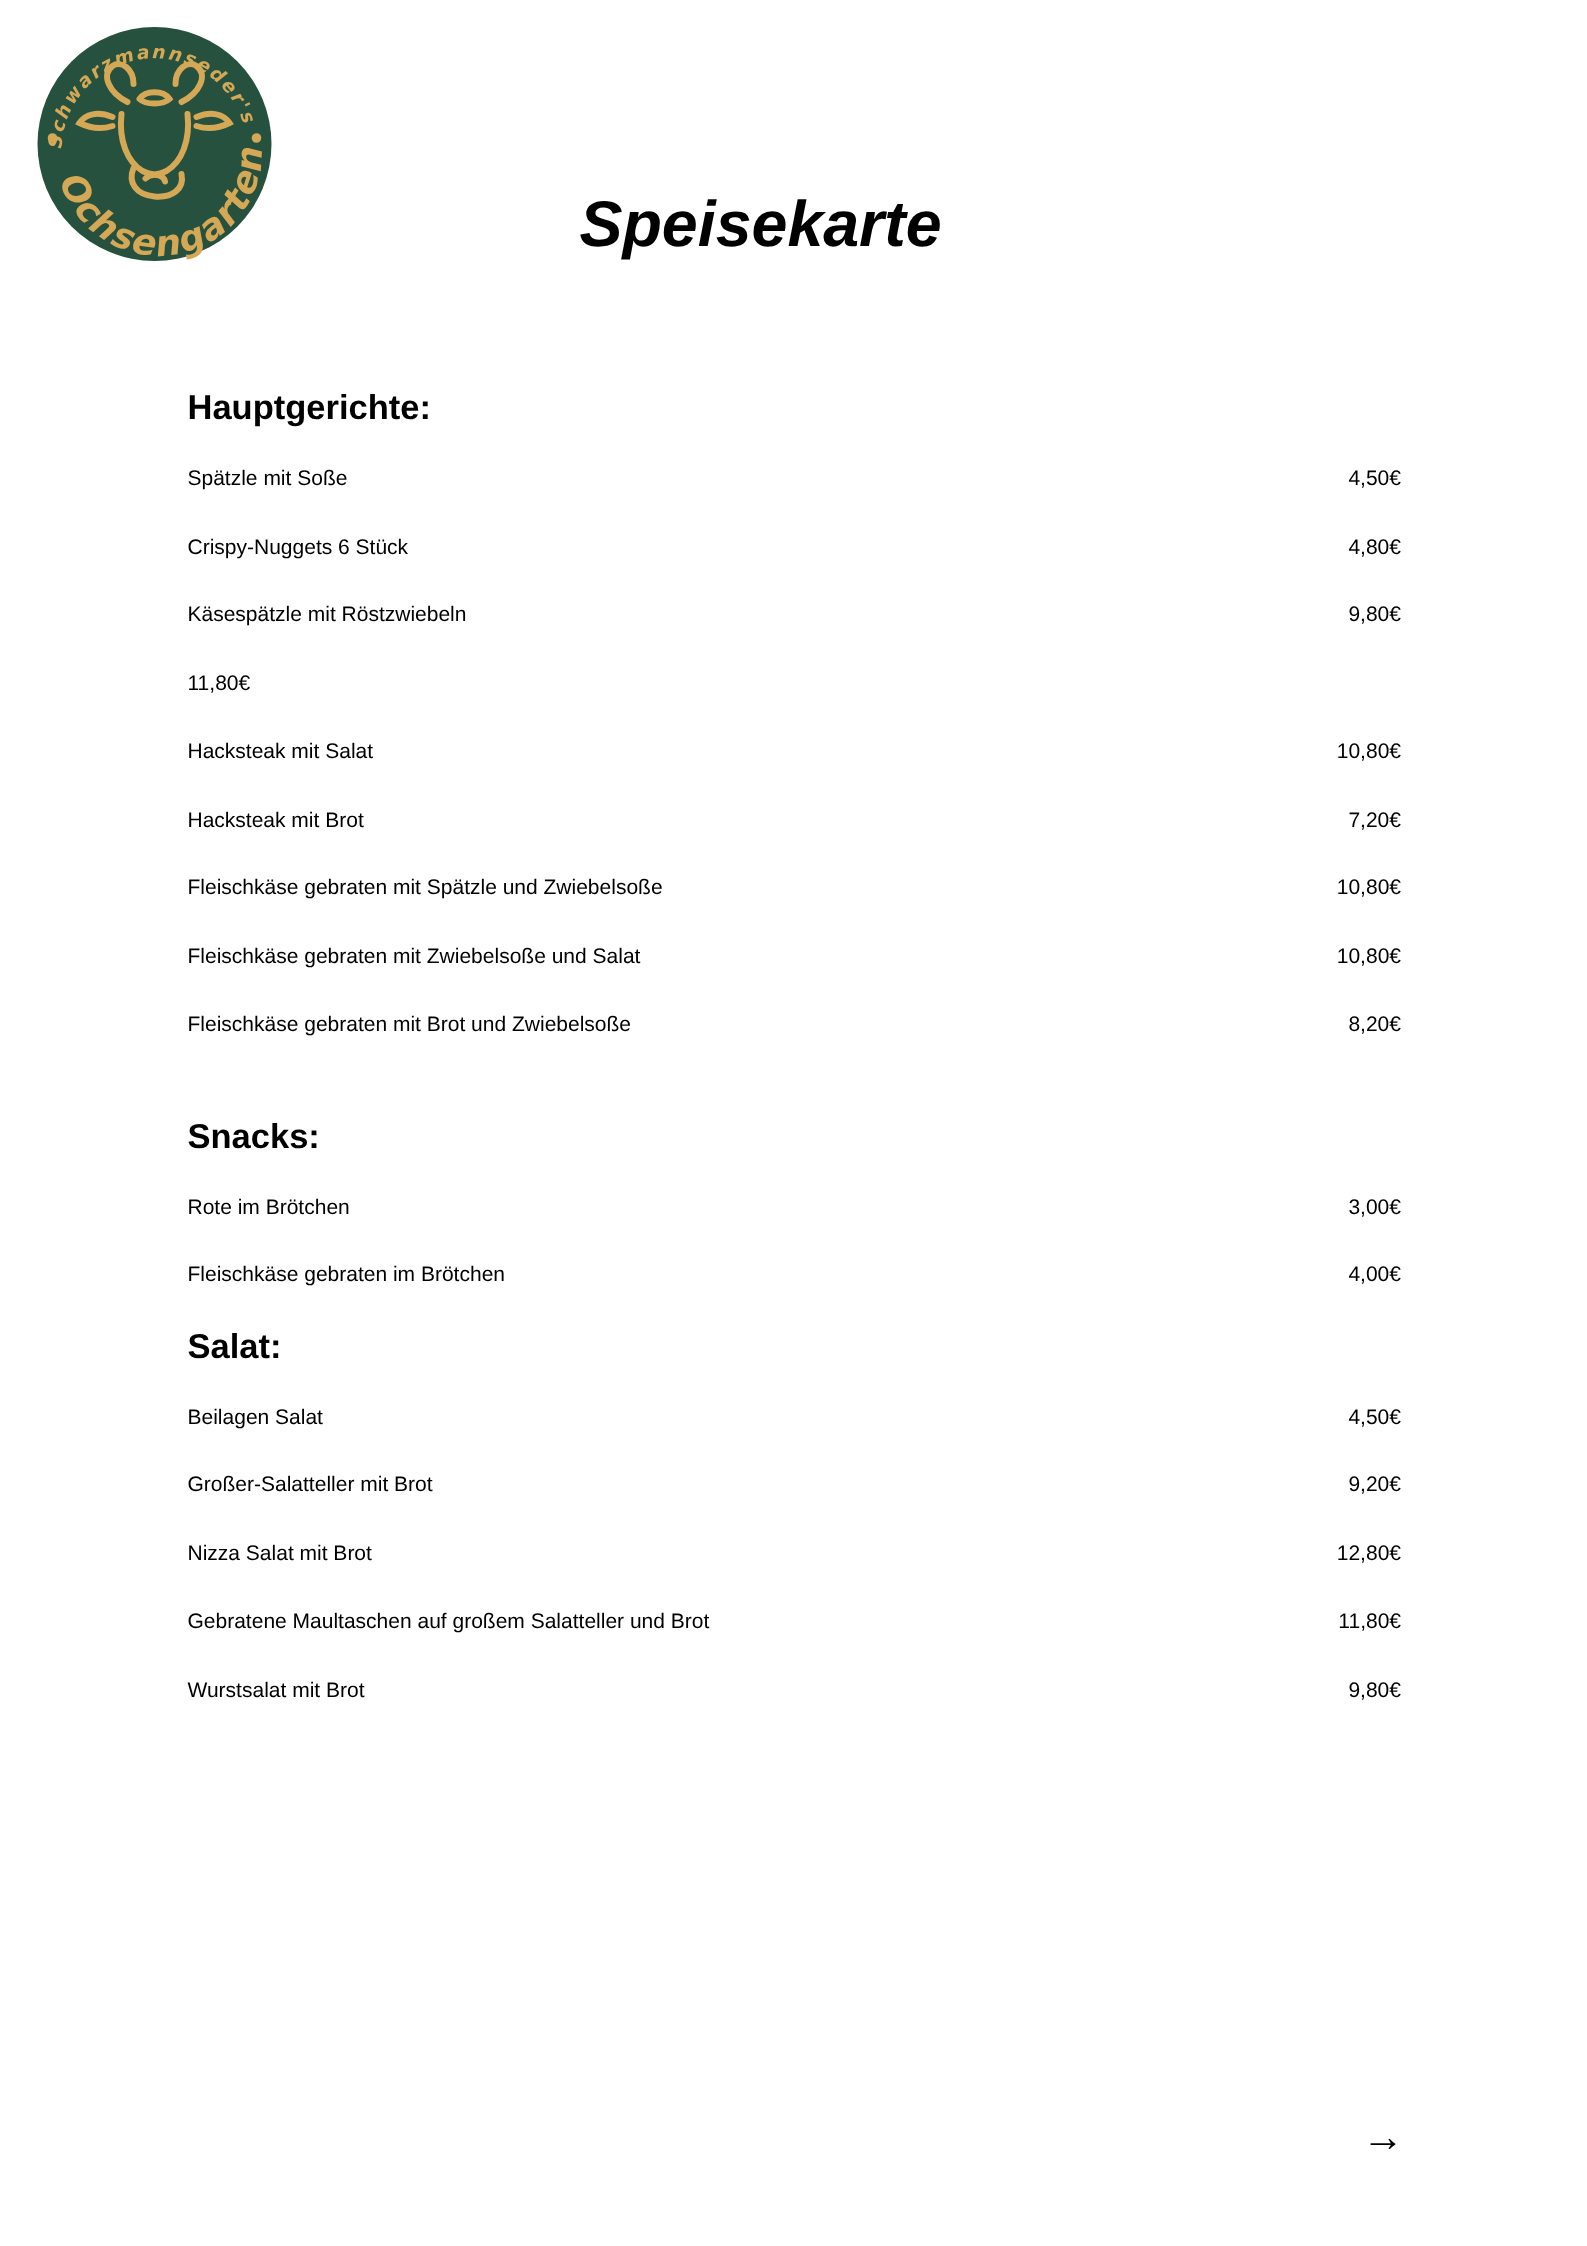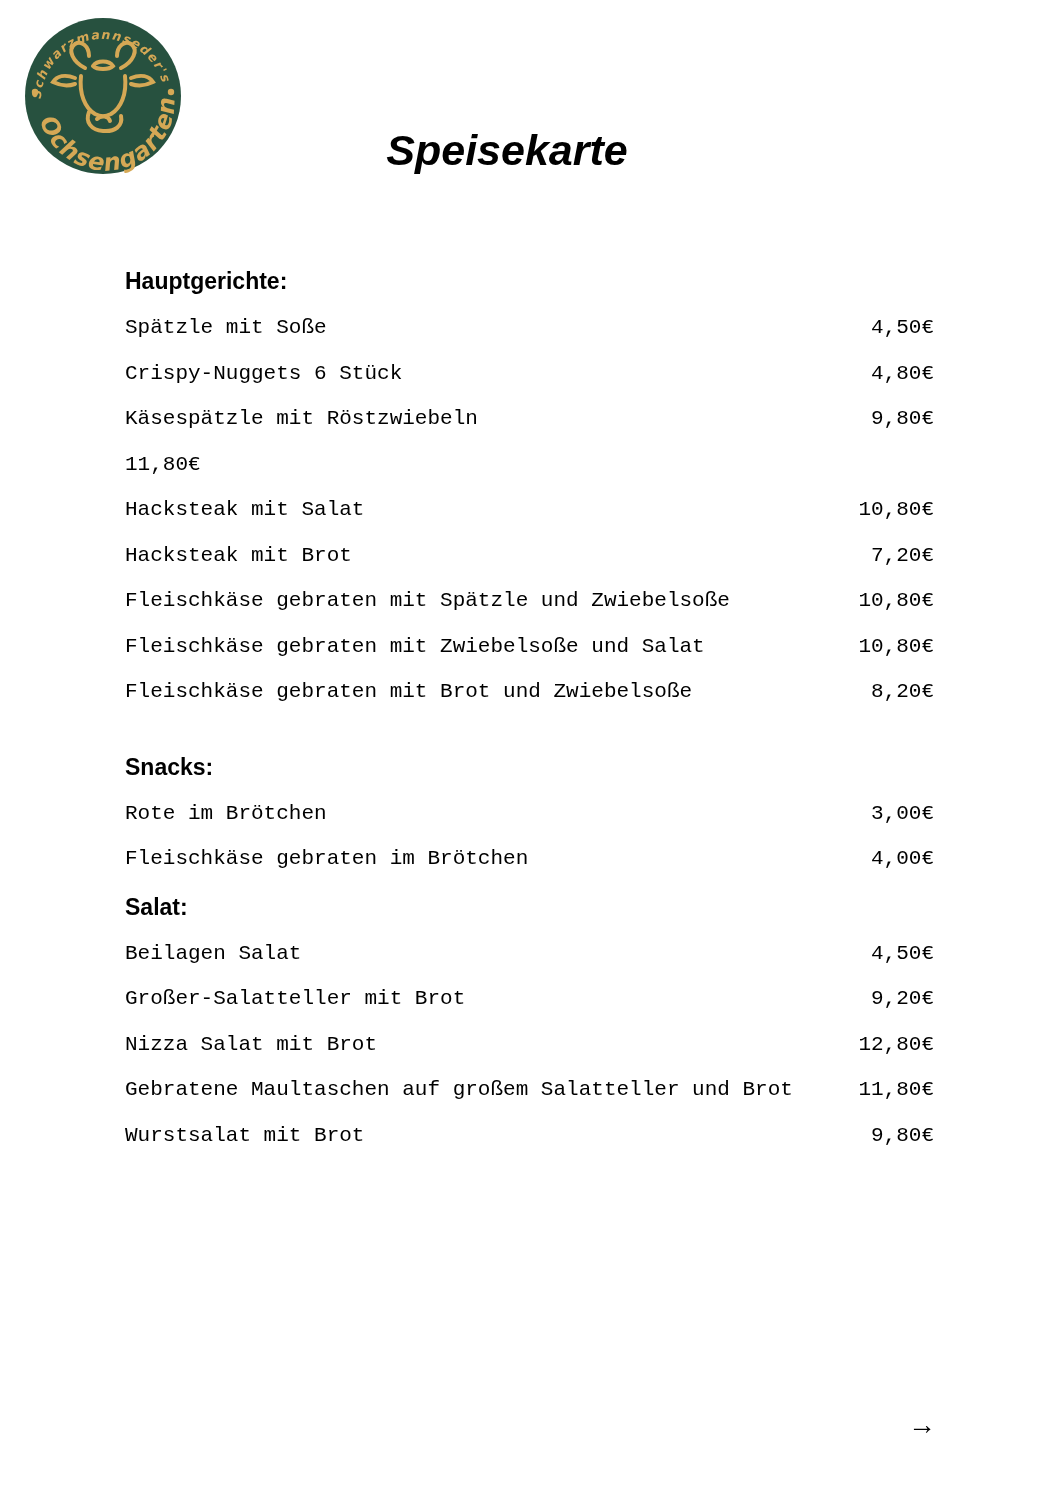--- a/index.html
+++ b/index.html
@@ -29,36 +29,35 @@
     font-size: 43px;
     font-weight: bold;
     font-style: italic;
     letter-spacing: 0px;
     transform: translateX(-22px);
   }
   .menu {
     position: absolute;
     left: 125px;
     right: 124px;
-    top: 268px;
+    top: 258px;
   }
   .section-heading {
     font-size: 23px;
     font-weight: bold;
     line-height: 26px;
     margin-bottom: 21px;
   }
   .menu-row {
     display: flex;
     justify-content: space-between;
     align-items: baseline;
-    font-size: 21px;
+    font-size: 14px;
     line-height: 26px;
     margin-bottom: 19.5px;
-    font-family: Liberation Mono, monospace;
   }
   .item-name { text-align: left; }
   .item-price { text-align: center; white-space: nowrap; }
   .section { margin-bottom: 0; }
   .section-snacks { padding-top: 29px; }
   .section-salat { padding-top: 2px; }
   .page-arrow {
     position: absolute;
     right: 122px;
     bottom: 58px;

